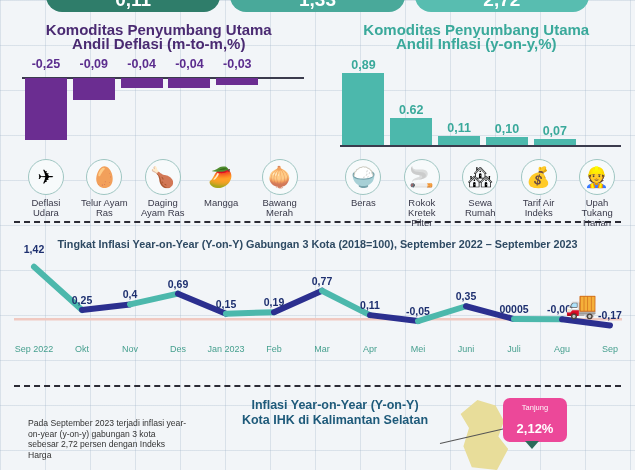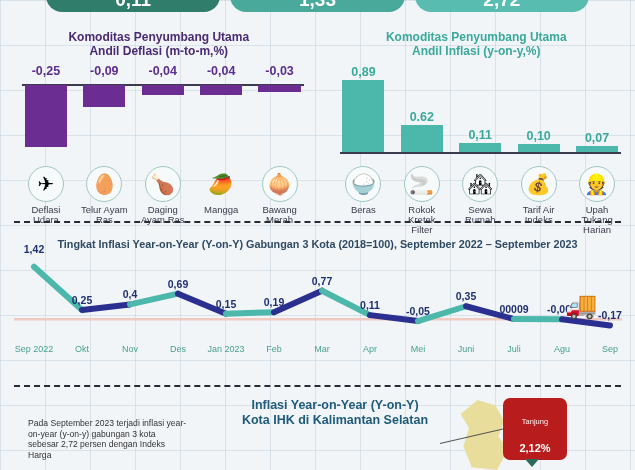--- a/index.html
+++ b/index.html
@@ -23,28 +23,28 @@
   .pillrow{position:absolute;top:-22px;left:0;width:635px;height:34px;display:flex;gap:10px;padding:0 46px;box-sizing:border-box;}
   .pill{flex:1;border-radius:16px;display:flex;align-items:flex-end;justify-content:center;
         color:#fff;font-size:19px;font-weight:bold;padding-bottom:1px;box-sizing:border-box;}
   .pill.p1{background:#2f7d6a;}
   .pill.p2{background:#49a99a;}
   .pill.p3{background:#58bdb0;}
 
   
   .topwrap{position:absolute;top:16px;left:0;width:635px;height:200px;display:flex;}
   .panel{width:50%;position:relative;}
-  .ptitle{text-align:center;line-height:14px;font-size:12px;font-weight:bold;margin-top:14px;}
+  .ptitle{text-align:center;line-height:14px;font-size:15px;font-weight:bold;margin-top:7px;}
   .ptitle.left{color:#4a2a72;}
   .ptitle.right{color:#3aa99b;}
 
   .chartbox{position:relative;height:100px;margin-top:4px;}
   .axisline{position:absolute;left:22px;right:14px;height:2px;background:#3b3b4d;}
 
-  .bars{position:absolute;left:22px;right:14px;top:0;bottom:0;display:flex;justify-content:space-between;}
+  .bars{position:absolute;left:22px;right:14px;top:0;bottom:0;display:flex;justify-content:flex-start;}
   .bcol{width:17%;position:relative;height:100%;}
   .blabel{position:absolute;width:100%;text-align:center;font-size:12.5px;font-weight:bold;white-space:nowrap;}
   .bar{position:absolute;left:6%;width:88%;}
   
   .left .axisline{top:22px;}
   .left .blabel{top:2px;color:#5b2d8e;}
   .left .bar{top:23px;background:#6b2d91;}
   
   .right .axisline{bottom:8px;}
   .right .bar{bottom:10px;background:#4cb8ac;}
@@ -69,24 +69,24 @@
 
   
   .truck{position:absolute;left:565px;top:290px;font-size:26px;}
 
   
   .bTitle{position:absolute;top:398px;left:175px;width:320px;text-align:center;
           font-size:12.5px;font-weight:bold;color:#1e5a7a;line-height:15px;}
   .bText{position:absolute;left:28px;top:418px;width:160px;font-size:8.6px;line-height:10.6px;color:#333;}
   .mapShape{position:absolute;left:448px;top:400px;width:70px;height:70px;background:#e8dd9a;
             clip-path:polygon(42% 0%,68% 8%,80% 30%,72% 52%,86% 70%,70% 100%,34% 96%,22% 66%,30% 40%,18% 20%);}
-  .badge{position:absolute;left:503px;top:398px;width:60px;background:#b91c1c;border-radius:7px;
-         text-align:center;color:#fff;padding:19px 2px 6px;}
+  .badge{position:absolute;left:503px;top:398px;width:60px;background:#ec4899;border-radius:7px;
+         text-align:center;color:#fff;padding:5px 2px 6px;}
   .badge .bn{font-size:7.5px;opacity:.95;}
-  .badge .bv{font-size:11px;font-weight:bold;margin-top:16px;}
+  .badge .bv{font-size:13px;font-weight:bold;margin-top:9px;}
   .badge:after{content:"";position:absolute;left:22px;bottom:-7px;border-left:7px solid transparent;
                border-right:7px solid transparent;border-top:8px solid #2c6b5a;}
   .leader{position:absolute;left:440px;top:443px;width:68px;height:1px;background:#555;transform:rotate(-13deg);transform-origin:left center;}
 </style>
 </head>
 <body>
 
 <div id="grid"></div>
 
 <div id="page">
@@ -230,21 +230,21 @@
       <div class="lcLabel" style="left: 34px; top: 243px;">1,42</div>
       <div class="lcLabel" style="left: 82px; top: 293.95px;">0,25</div>
       <div class="lcLabel" style="left: 130px; top: 288.4px;">0,4</div>
       <div class="lcLabel" style="left: 178px; top: 277.67px;">0,69</div>
       <div class="lcLabel" style="left: 226px; top: 297.65px;">0,15</div>
       <div class="lcLabel" style="left: 274px; top: 296.17px;">0,19</div>
       <div class="lcLabel" style="left: 322px; top: 274.71px;">0,77</div>
       <div class="lcLabel" style="left: 370px; top: 299.13px;">0,11</div>
       <div class="lcLabel" style="left: 418px; top: 305.05px;">-0,05</div>
       <div class="lcLabel" style="left: 466px; top: 290.25px;">0,35</div>
-      <div class="lcLabel" style="left: 514px; top: 303.052px;">00009</div>
+      <div class="lcLabel" style="left: 514px; top: 303.052px;">00005</div>
       <div class="lcLabel" style="left: 562px; top: 303.348px;">-0,004</div>
       <div class="lcLabel" style="left: 610px; top: 309.49px;">-0,17</div>
     </div>
   <div id="lcTicks">
       <div class="lcTick" style="left: 34px;">Sep 2022</div>
       <div class="lcTick" style="left: 82px;">Okt</div>
       <div class="lcTick" style="left: 130px;">Nov</div>
       <div class="lcTick" style="left: 178px;">Des</div>
       <div class="lcTick" style="left: 226px;">Jan 2023</div>
       <div class="lcTick" style="left: 274px;">Feb</div>

